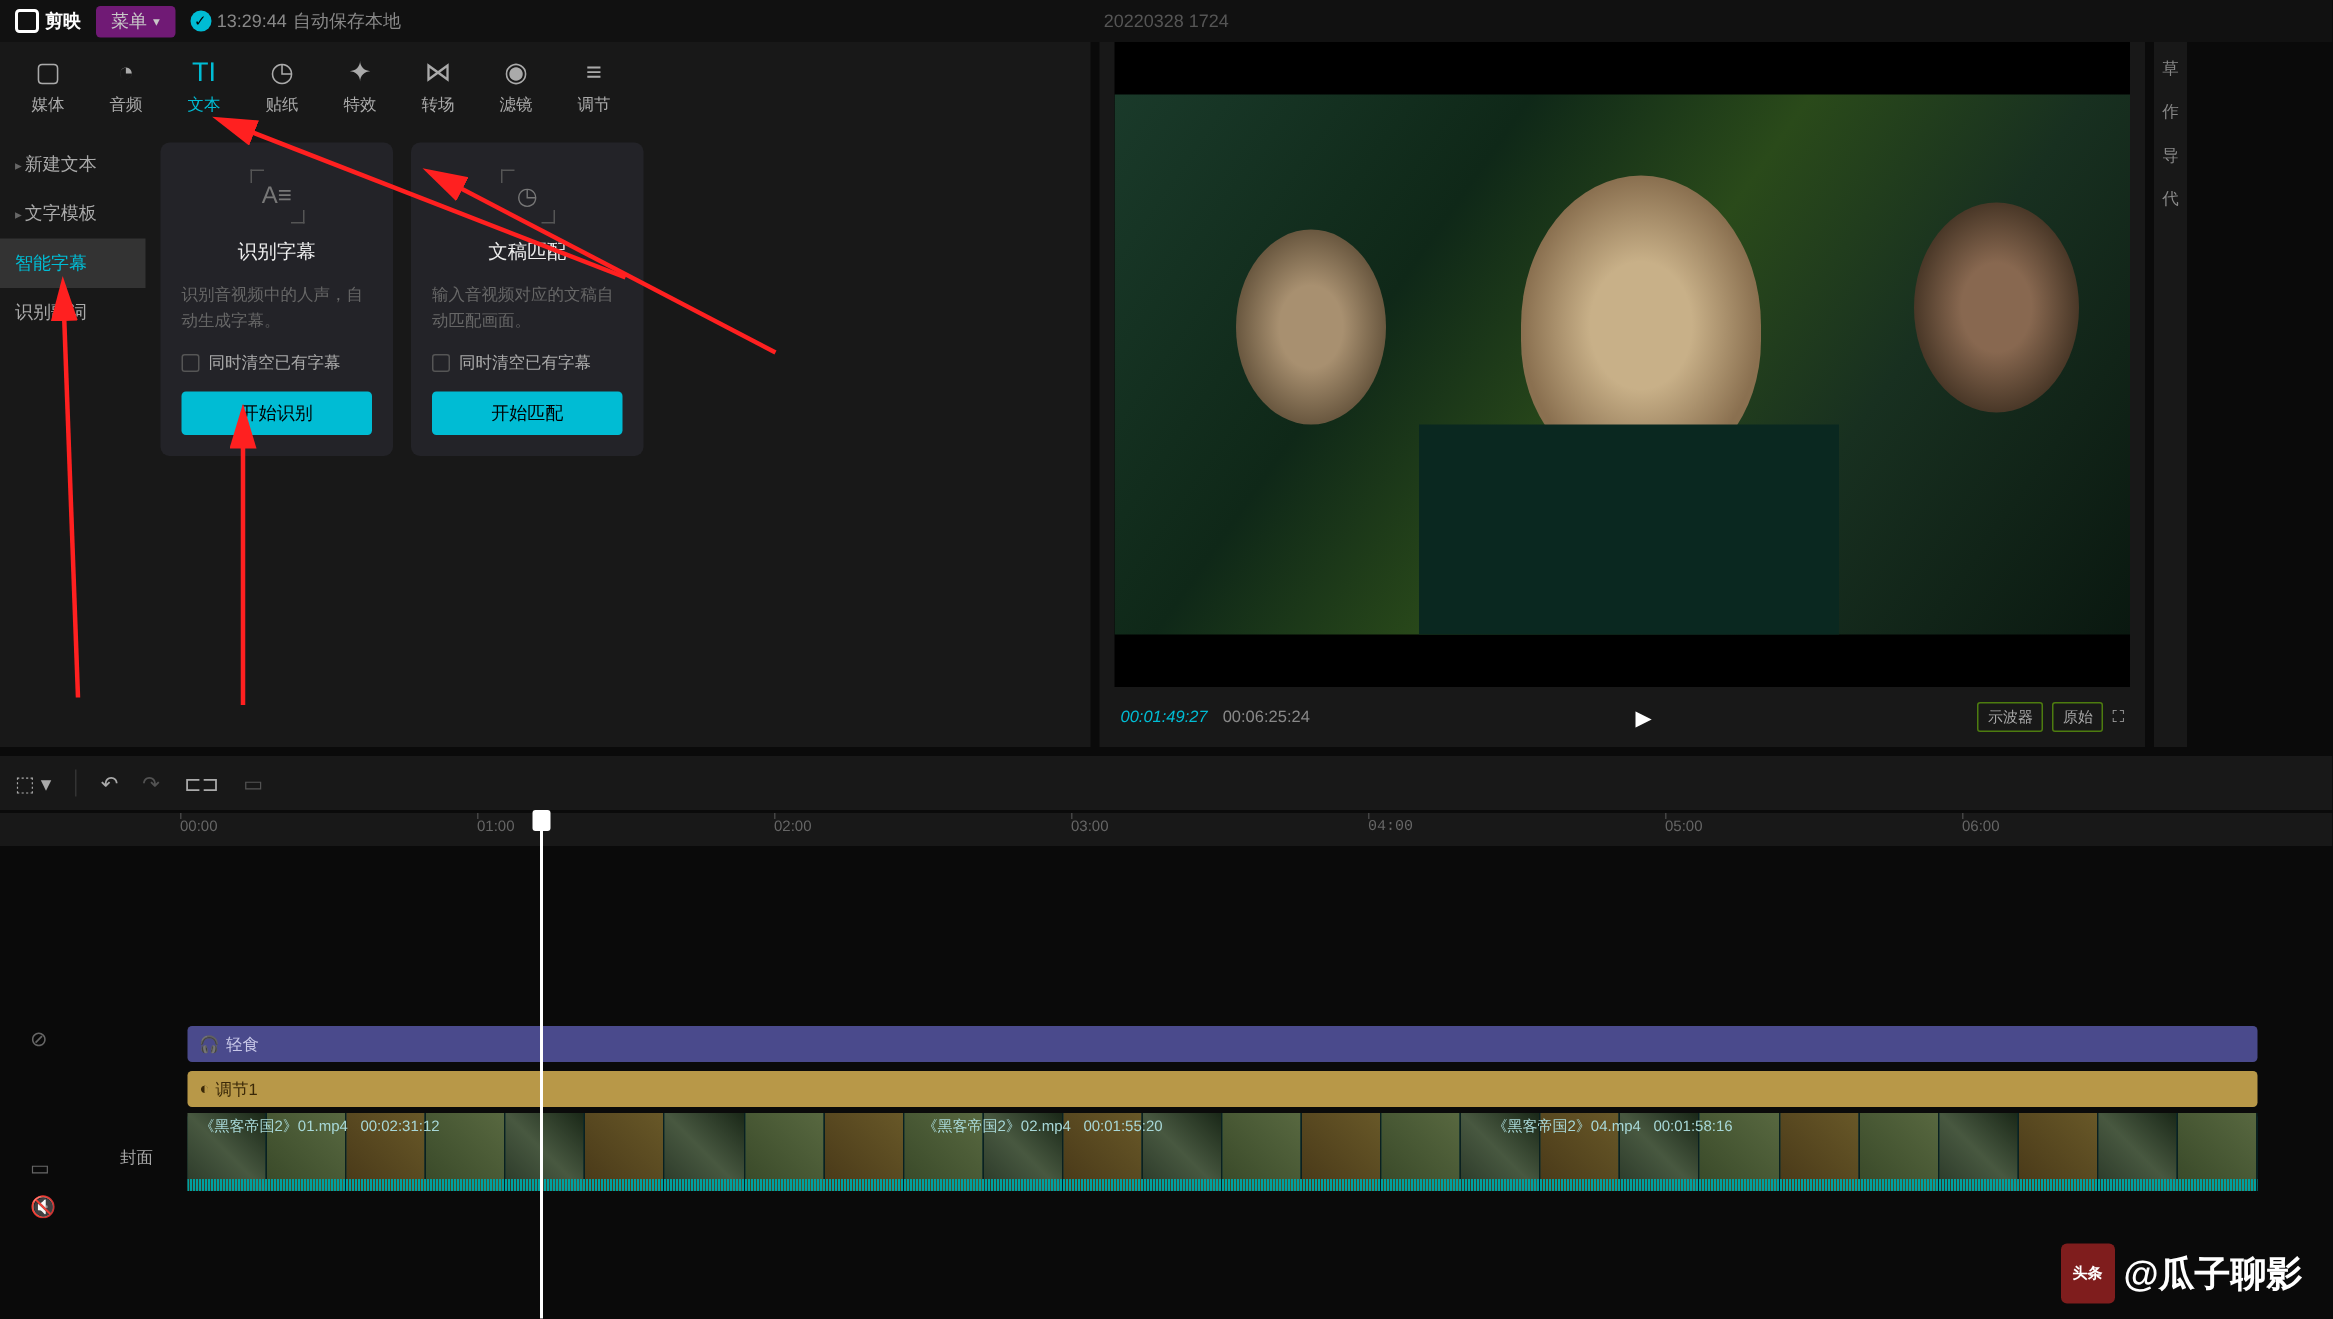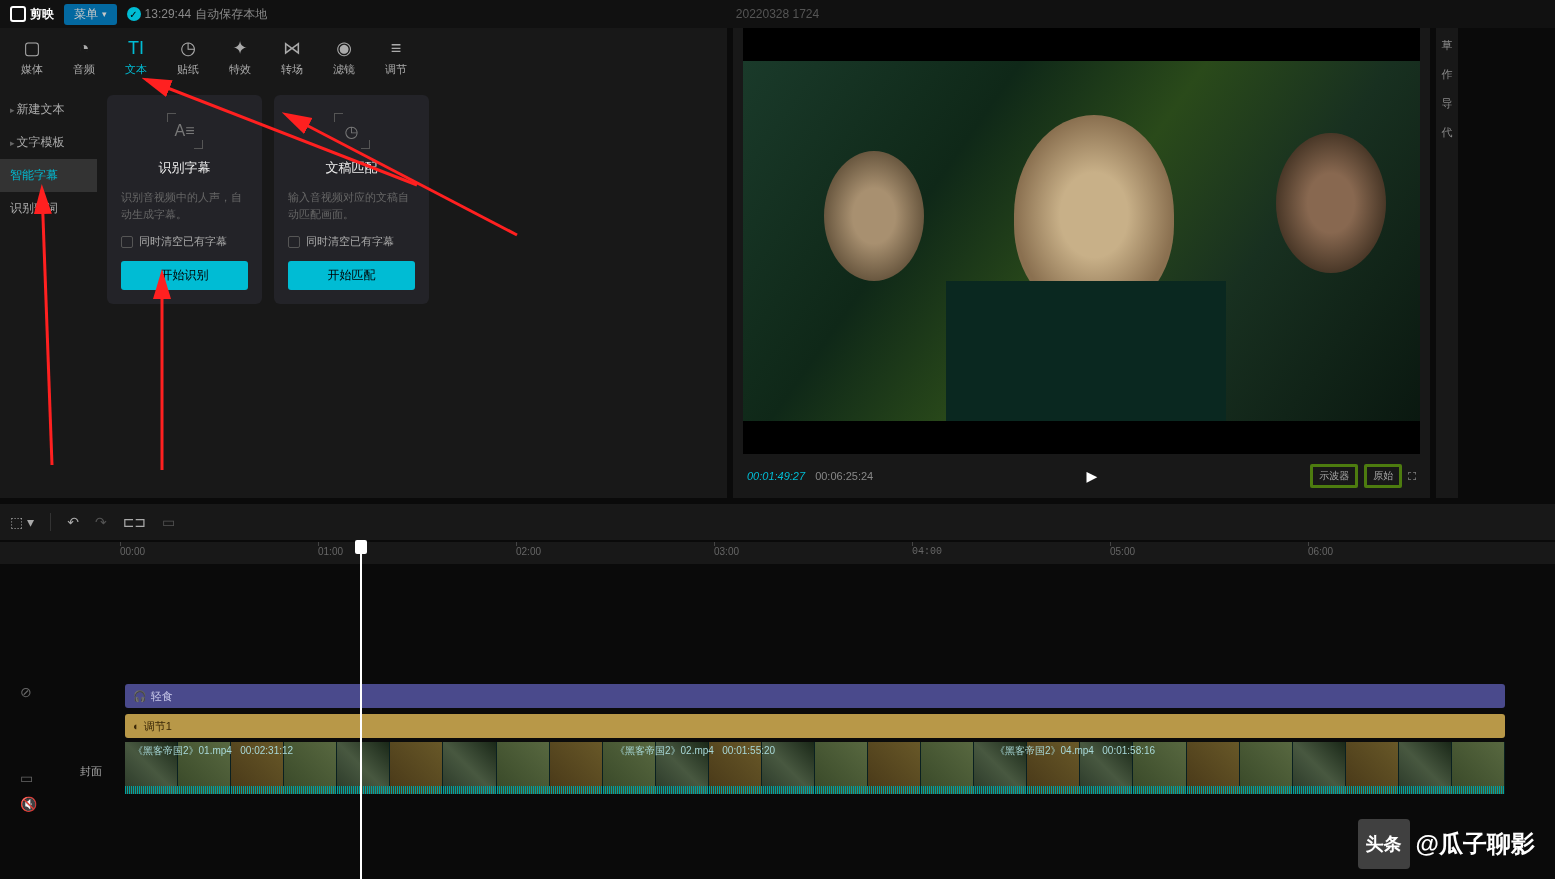--- a/index.html
+++ b/index.html
@@ -1,20 +1,20 @@
 <!DOCTYPE html>
 <html><head>
 <meta charset="utf-8">
 <style>
 *{margin:0;padding:0;box-sizing:border-box;font-family:"Microsoft YaHei",sans-serif;}
 body{background:#0a0a0a;color:#c8c8c8;width:1555px;height:879px;overflow:hidden;position:relative;}
 .top-bar{height:28px;background:#111;display:flex;align-items:center;padding:0 10px;gap:10px;font-size:12px;}
 .logo{display:flex;align-items:center;gap:4px;font-weight:bold;color:#fff;}
 .logo-icon{width:16px;height:16px;border:2px solid #fff;border-radius:3px;position:relative;}
-.menu-btn{background:#0369a1;padding:2px 10px;border-radius:3px;display:flex;align-items:center;gap:4px;cursor:pointer;}
+.menu-btn{background:#701a75;padding:2px 10px;border-radius:3px;display:flex;align-items:center;gap:4px;cursor:pointer;}
 .save-status{display:flex;align-items:center;gap:4px;color:#888;}
 .check-icon{width:14px;height:14px;background:#00bcd4;border-radius:50%;display:flex;align-items:center;justify-content:center;color:#000;font-size:10px;}
 .project-name{position:absolute;left:50%;transform:translateX(-50%);color:#555;}
 .main-area{display:flex;height:470px;}
 .left-panel{width:727px;background:#181818;display:flex;flex-direction:column;}
 .tab-row{display:flex;padding:8px 20px;gap:28px;}
 .tab-item{display:flex;flex-direction:column;align-items:center;gap:2px;cursor:pointer;color:#aaa;}
 .tab-item.active{color:#00bcd4;}
 .tab-icon{width:24px;height:24px;display:flex;align-items:center;justify-content:center;font-size:18px;}
 .tab-label{font-size:11px;}
@@ -40,21 +40,21 @@
 .video-frame{width:100%;height:360px;background:linear-gradient(125deg,#1a3a2a 0%,#0f2818 30%,#2a4a1a 50%,#183020 70%,#0a1810 100%);position:relative;}
 .face-main{position:absolute;left:40%;top:15%;width:160px;height:200px;background:radial-gradient(ellipse,#c8b088 30%,#8a7050 70%);border-radius:50% 50% 45% 45%;}
 .face-bg{position:absolute;left:12%;top:25%;width:100px;height:130px;background:radial-gradient(ellipse,#a89070 30%,#6a5840 70%);border-radius:50%;}
 .face-bg2{position:absolute;right:5%;top:20%;width:110px;height:140px;background:radial-gradient(ellipse,#886850 30%,#4a3828 70%);border-radius:50%;}
 .suit{position:absolute;left:30%;bottom:0;width:280px;height:140px;background:#0a2820;}
 .player-controls{padding:10px 14px;display:flex;align-items:center;gap:10px;font-size:11px;}
 .time-current{color:#00bcd4;font-style:italic;}
 .time-total{color:#888;}
 .play-btn{margin-left:auto;margin-right:auto;color:#fff;font-size:14px;cursor:pointer;}
 .ctrl-btns{display:flex;gap:6px;align-items:center;}
-.ctrl-btn{border:3px solid #4d7c0f;padding:2px 6px;font-size:10px;color:#aaa;border-radius:2px;cursor:pointer;text-align:right;}
+.ctrl-btn{border:1px solid #4d7c0f;padding:2px 6px;font-size:10px;color:#aaa;border-radius:2px;cursor:pointer;text-align:right;}
 .expand-icon{color:#aaa;cursor:pointer;}
 .right-strip{width:22px;background:#181818;margin-left:6px;display:flex;flex-direction:column;align-items:center;padding-top:10px;gap:14px;font-size:11px;color:#888;}
 .toolbar{height:36px;background:#181818;display:flex;align-items:center;padding:0 10px;gap:16px;margin-top:6px;}
 .tool-icon{color:#aaa;cursor:pointer;font-size:14px;}
 .tool-sep{width:1px;height:18px;background:#333;}
 .timeline{flex:1;background:#181818;margin-top:2px;position:relative;padding-left:120px;}
 .time-ruler{height:22px;display:flex;position:relative;font-size:10px;color:#666;}
 .time-mark{position:absolute;top:4px;}
 .time-mark::before{content:"";position:absolute;left:0;top:-4px;width:1px;height:4px;background:#444;}
 .playhead{position:absolute;top:0;width:2px;height:340px;background:#fff;z-index:10;}
@@ -67,21 +67,21 @@
 .clip-label{position:absolute;top:2px;font-size:10px;color:#a8d8d8;z-index:2;}
 .thumbs{display:flex;height:100%;width:100%;}
 .thumb{flex:1;background:linear-gradient(45deg,#2a3828,#485840,#1a2818);border-right:1px solid #0a2020;}
 .thumb:nth-child(2n){background:linear-gradient(45deg,#384828,#586840);}
 .thumb:nth-child(3n){background:linear-gradient(45deg,#483818,#685828);}
 .waveform{position:absolute;bottom:0;left:0;right:0;height:8px;background:repeating-linear-gradient(90deg,#00a0a0 0,#00a0a0 1px,transparent 1px,transparent 2px);}
 .track-icons{position:absolute;left:-100px;display:flex;flex-direction:column;gap:10px;top:120px;}
 .track-icon-left{color:#666;font-size:14px;}
 .cover-btn{position:absolute;left:-40px;top:200px;font-size:11px;color:#aaa;writing-mode:horizontal-tb;}
 .watermark{position:absolute;bottom:10px;right:20px;color:#fff;font-size:24px;font-weight:bold;z-index:20;display:flex;align-items:center;gap:6px;}
-.wm-badge{background:#404040;color:#fff;font-size:18px;padding:13px 8px;border-radius:4px;}
+.wm-badge{background:#7f1d1d;color:#fff;font-size:10px;padding:13px 8px;border-radius:4px;}
 .arrow{position:absolute;z-index:5;}
 .arrow svg{overflow:visible;}
 </style>
 </head>
 <body>
 
 <div class="top-bar">
   <div class="logo">
     <span class="logo-icon"></span>
     <span>剪映</span>

